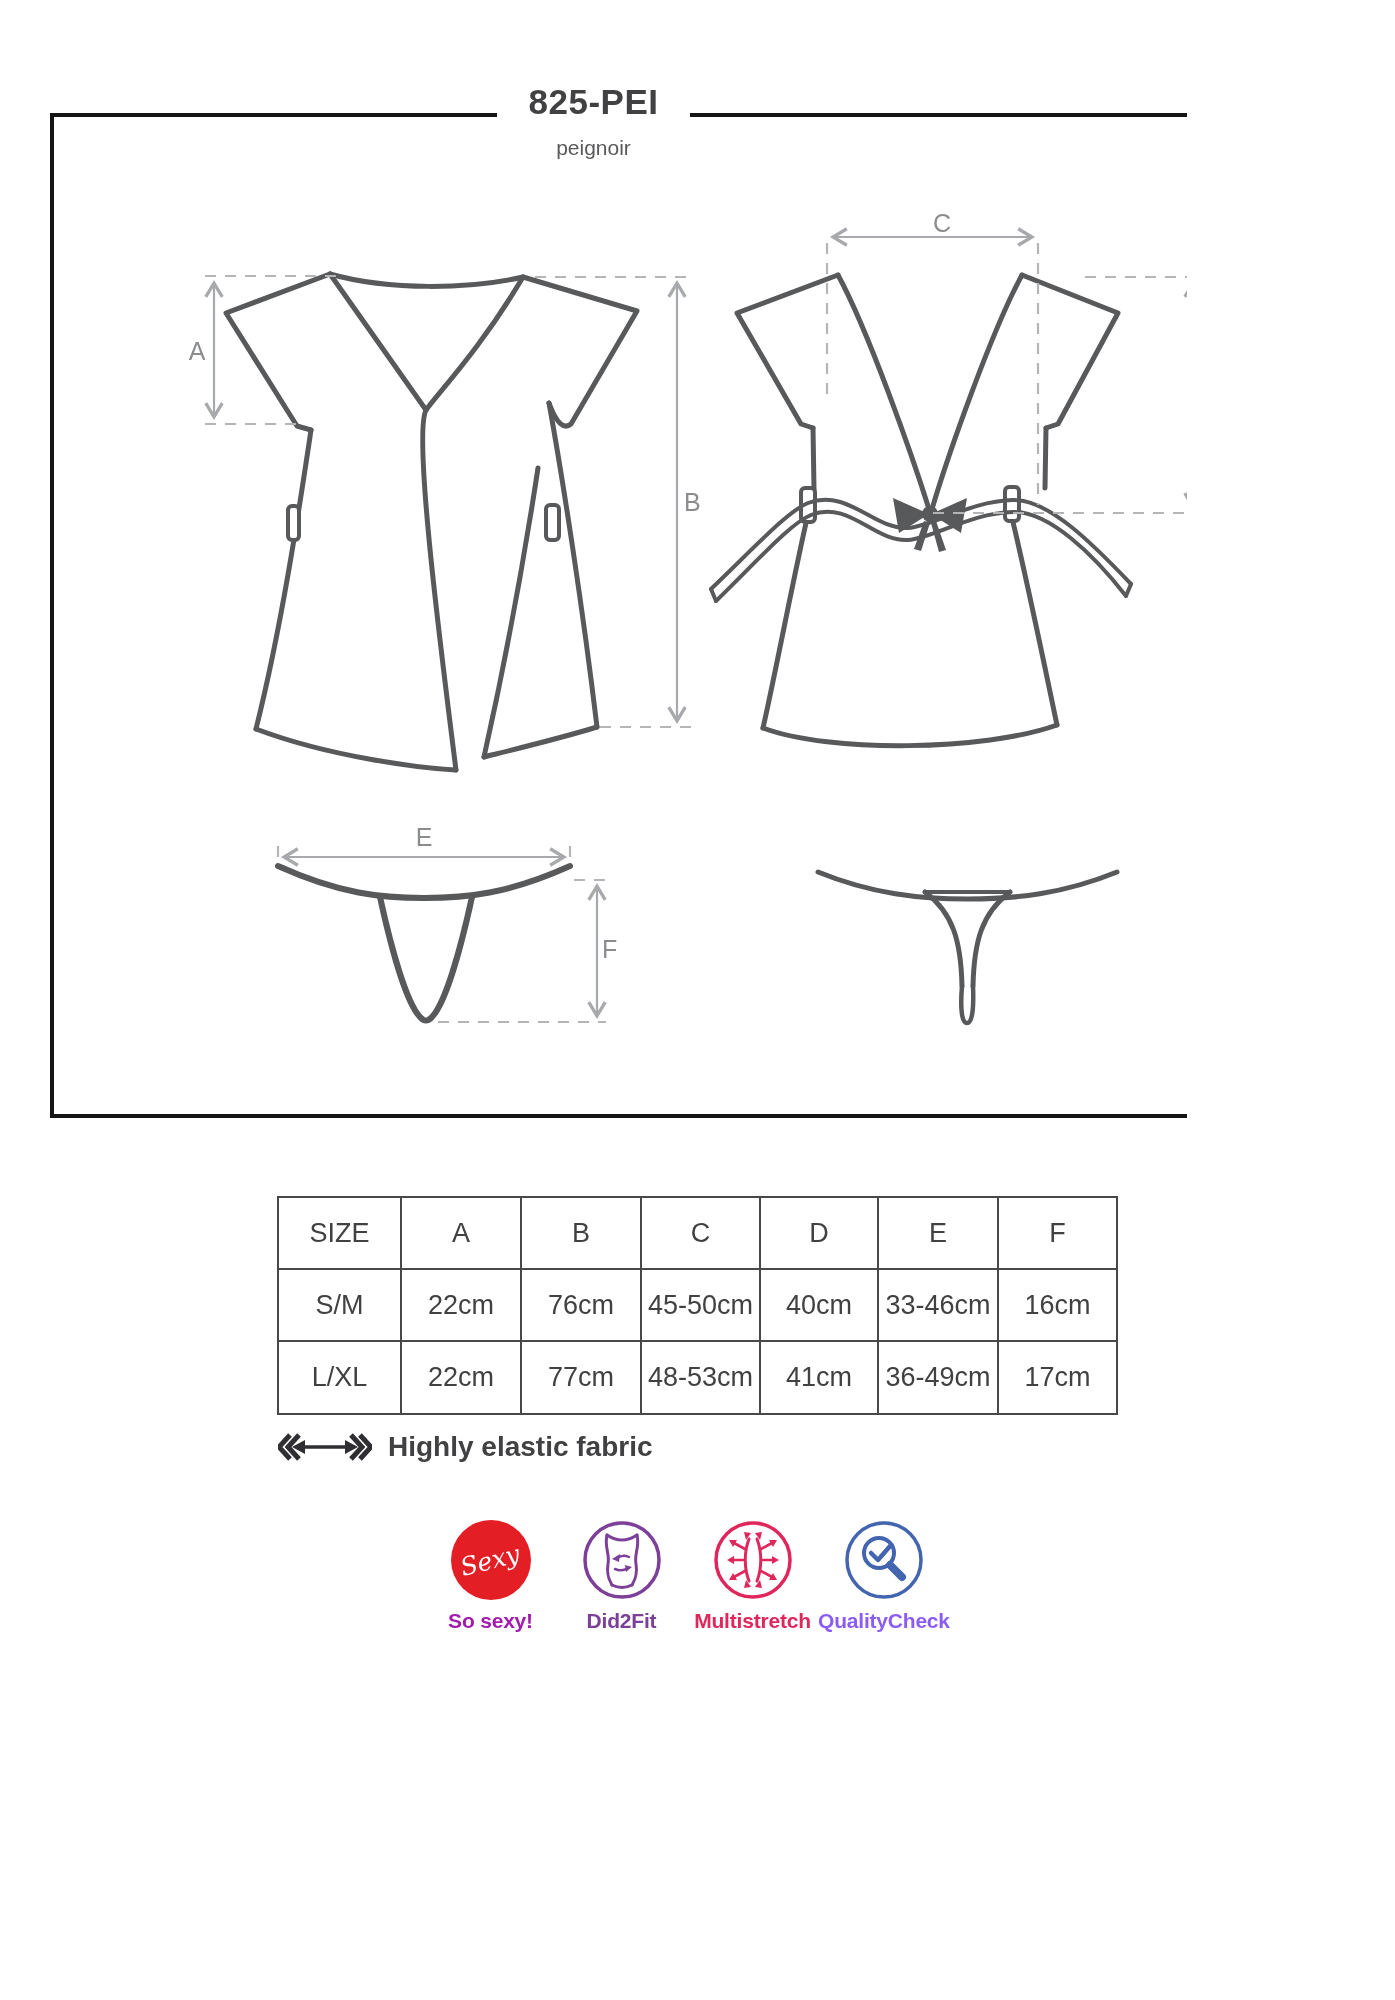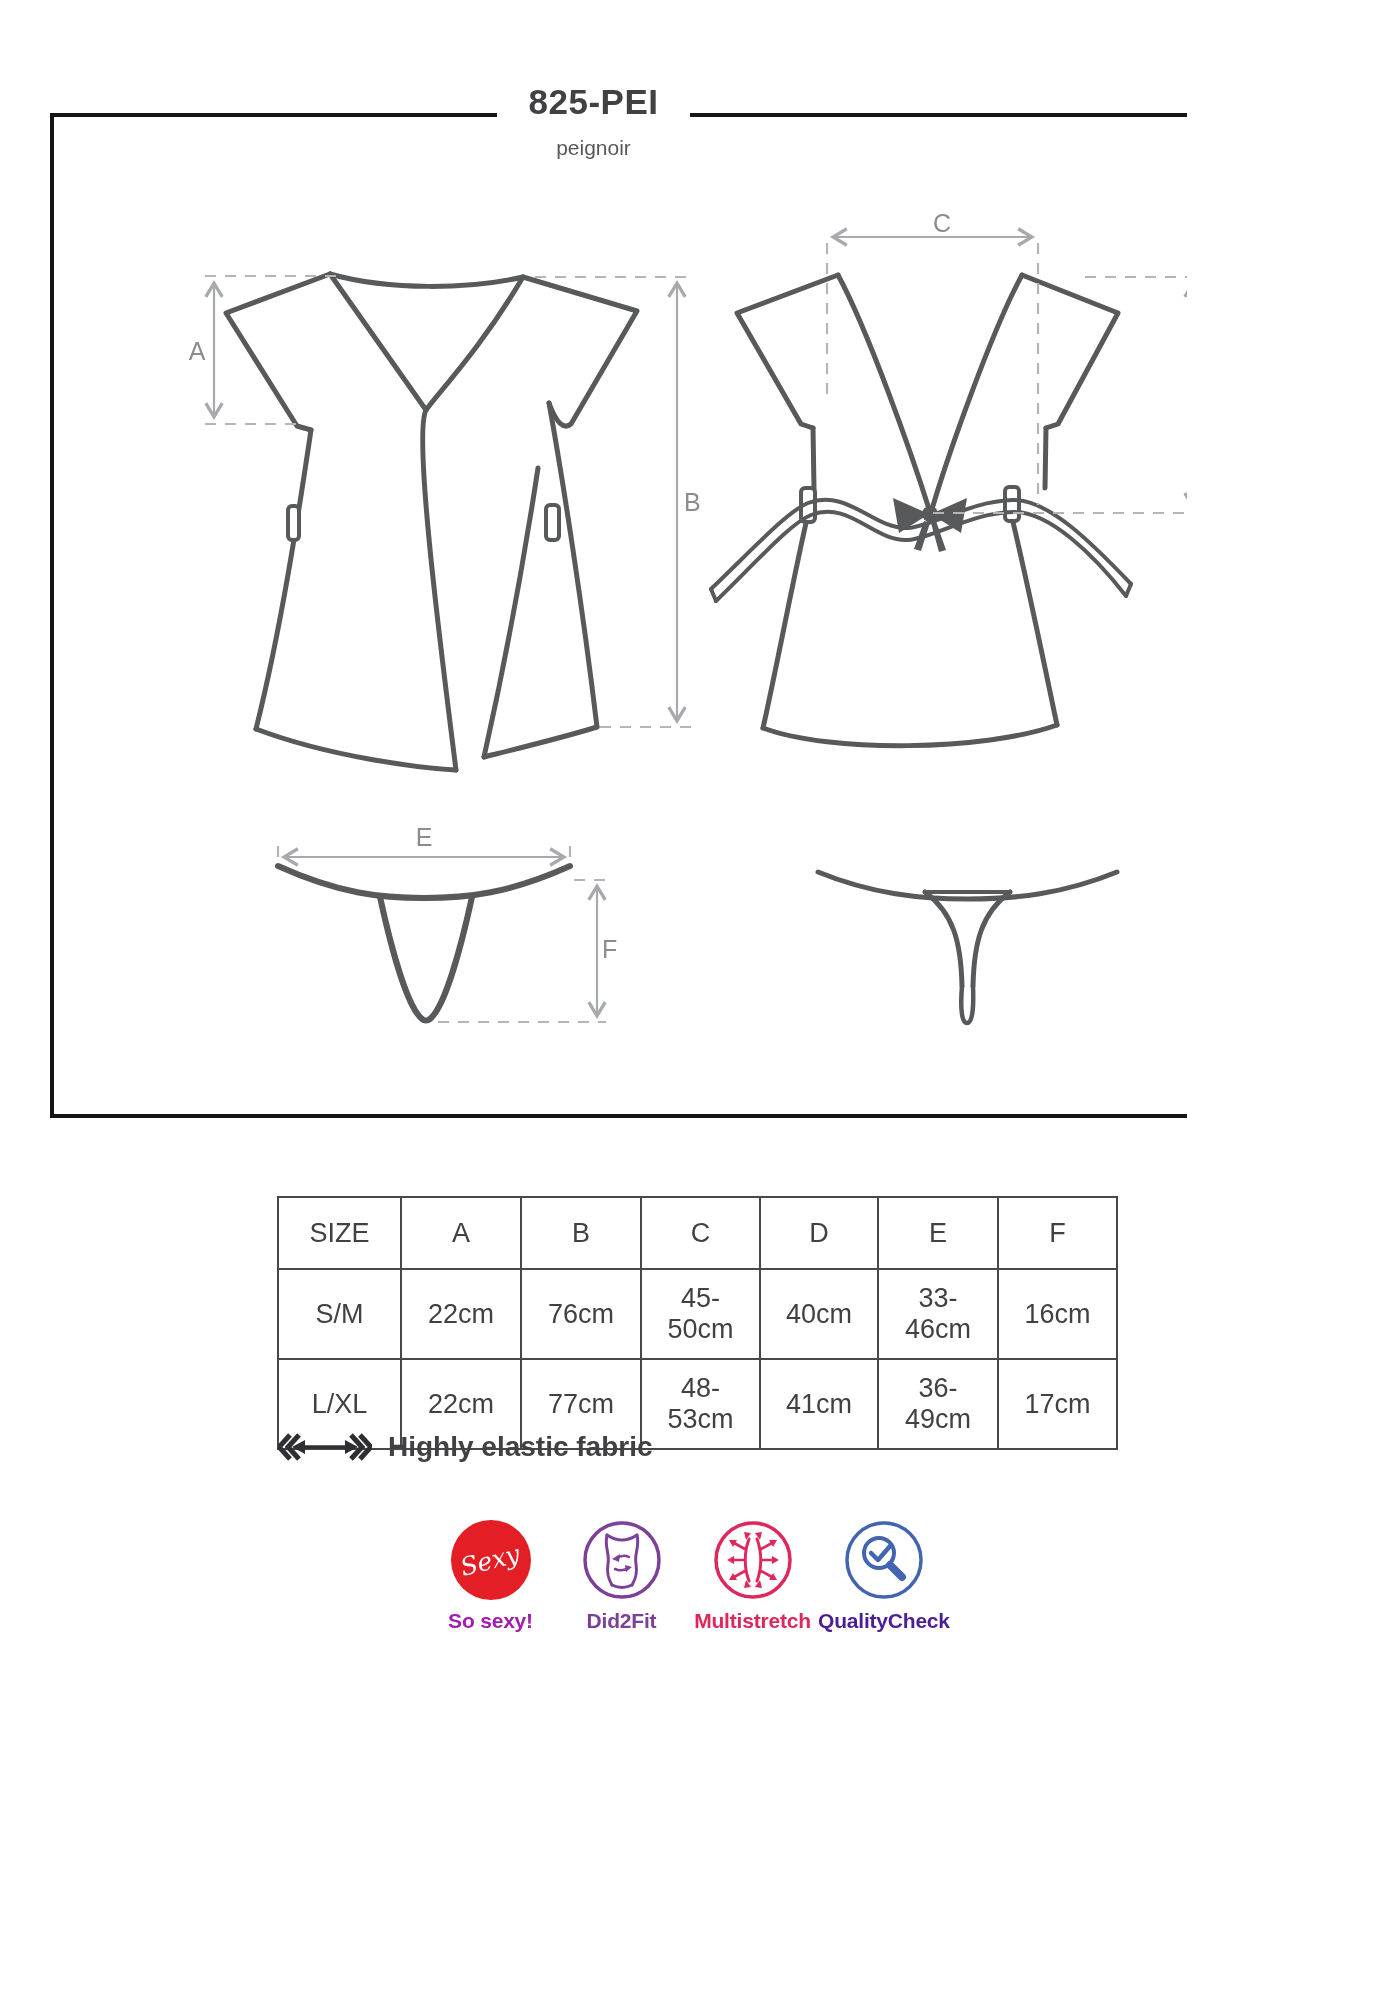--- a/index.html
+++ b/index.html
@@ -17,21 +17,21 @@
   }
   .title-main{font-size:35px;font-weight:700;color:#414042;letter-spacing:.5px;line-height:1.15;}
   .title-sub{font-size:21px;color:#58595b;line-height:1.2;margin-top:13px;}
   .diagram-svg{position:absolute;left:50px;top:113px;z-index:2;}
   
   .size-table{
     position:absolute;left:277px;top:1196px;border-collapse:collapse;table-layout:fixed;
   }
   .size-table td,.size-table th{
     border:2px solid #48484a;text-align:center;vertical-align:middle;
-    font-size:27px;font-weight:400;color:#414042;padding:13px;
+    font-size:27px;font-weight:400;color:#414042;padding:4px;
   }
   .size-table tr{height:72px;}
   
   .elastic-row{
     position:absolute;left:278px;top:1429px;display:flex;align-items:center;gap:16px;height:36px;font-weight:bold;
   }
   .elastic-label{font-size:28px;color:#414042;}
   
   .badges{
     position:absolute;left:425px;top:1520px;width:524px;display:flex;justify-content:space-between;
@@ -40,21 +40,21 @@
   .badge-circle{width:80px;height:80px;border-radius:50%;display:flex;align-items:center;justify-content:center;box-sizing:border-box;}
   .badge-sexy{background:#e31e24;}
   .sexy-text{
     font-family:"DejaVu Serif",serif;font-style:italic;font-size:25px;color:#ffffff;
     transform:rotate(-14deg);display:inline-block;
   }
   .badge-label{margin-top:9px;font-size:21px;font-weight:700;white-space:nowrap;letter-spacing:-0.2px;}
   .lbl-red{color:#a21caf;}
   .lbl-purple{color:#7d4098;}
   .lbl-pink{color:#e0275b;}
-  .lbl-blue{color:#4c1d95;}
+  .lbl-blue{color:#8b5cf6;}
 </style>
 </head>
 <body>
 
 <div class="page">
 
   <div class="frame"></div>
 
   <div class="title-block">
     <div class="title-main">825-PEI</div>

